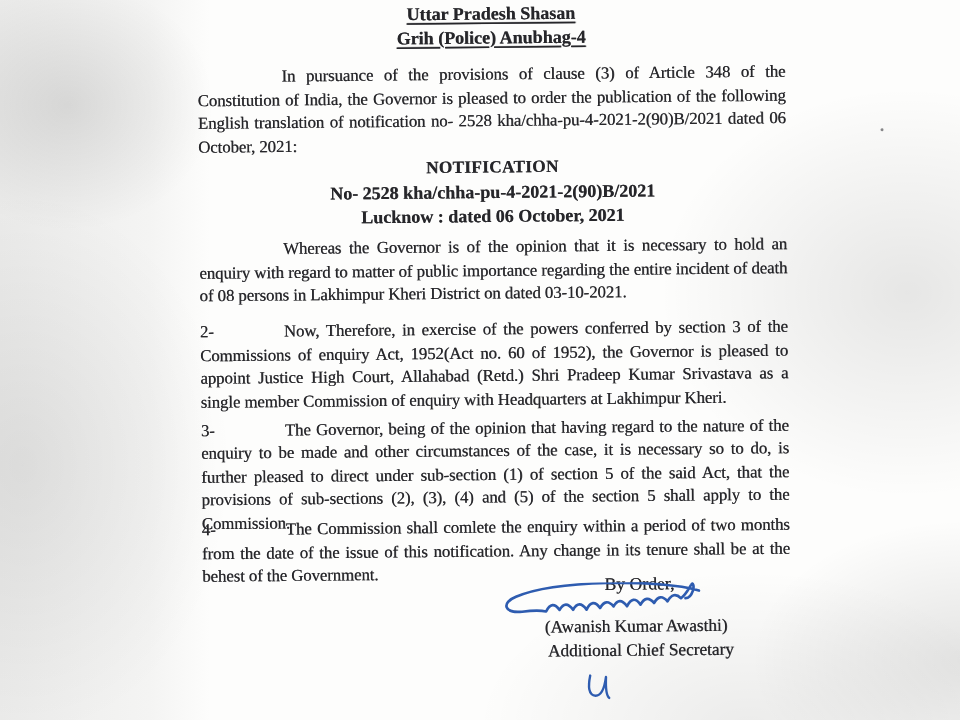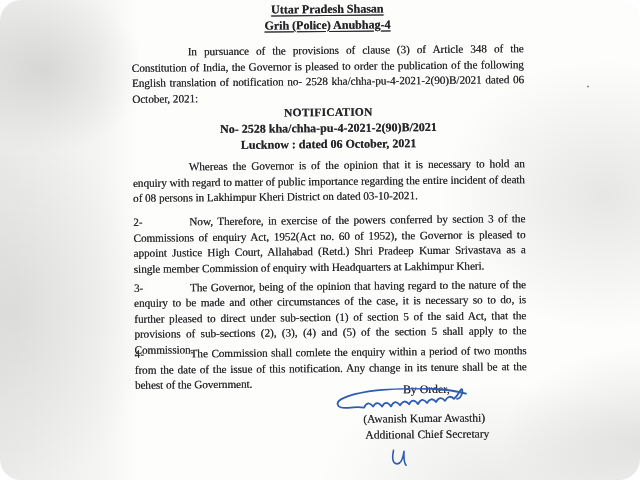--- a/index.html
+++ b/index.html
@@ -8,21 +8,20 @@
     background:
       radial-gradient(140px 120px at 45px 70px, rgba(0,0,0,0.10), transparent 70%),
       radial-gradient(200px 260px at 15px 310px, rgba(0,0,0,0.07), transparent 70%),
       radial-gradient(230px 190px at 605px 195px, rgba(0,0,0,0.09), transparent 72%),
       radial-gradient(260px 150px at 500px 485px, rgba(0,0,0,0.07), transparent 70%),
       radial-gradient(200px 130px at 645px 440px, rgba(0,0,0,0.10), transparent 72%),
       linear-gradient(90deg, #ebebea 0px, #f4f4f3 100px, #fdfdfc 140px),
       #fdfdfc;
     font-family:"Liberation Serif","DejaVu Serif",serif;
     color:#26262a;
-    border-radius:21px;
   }
   .doc{
     position:absolute;left:133px;top:0;width:392px;height:480px;
     transform:rotate(-0.55deg);transform-origin:50% 40%;
     text-shadow:0.25px 0 0 rgba(38,38,42,0.75);
   }
   .hline{position:absolute;left:0;width:100%;text-align:center;font-weight:700;font-size:12px;
     text-decoration:underline;text-underline-offset:2px;}
   .h1{top:2px;}
   .h2{top:17.5px;}

